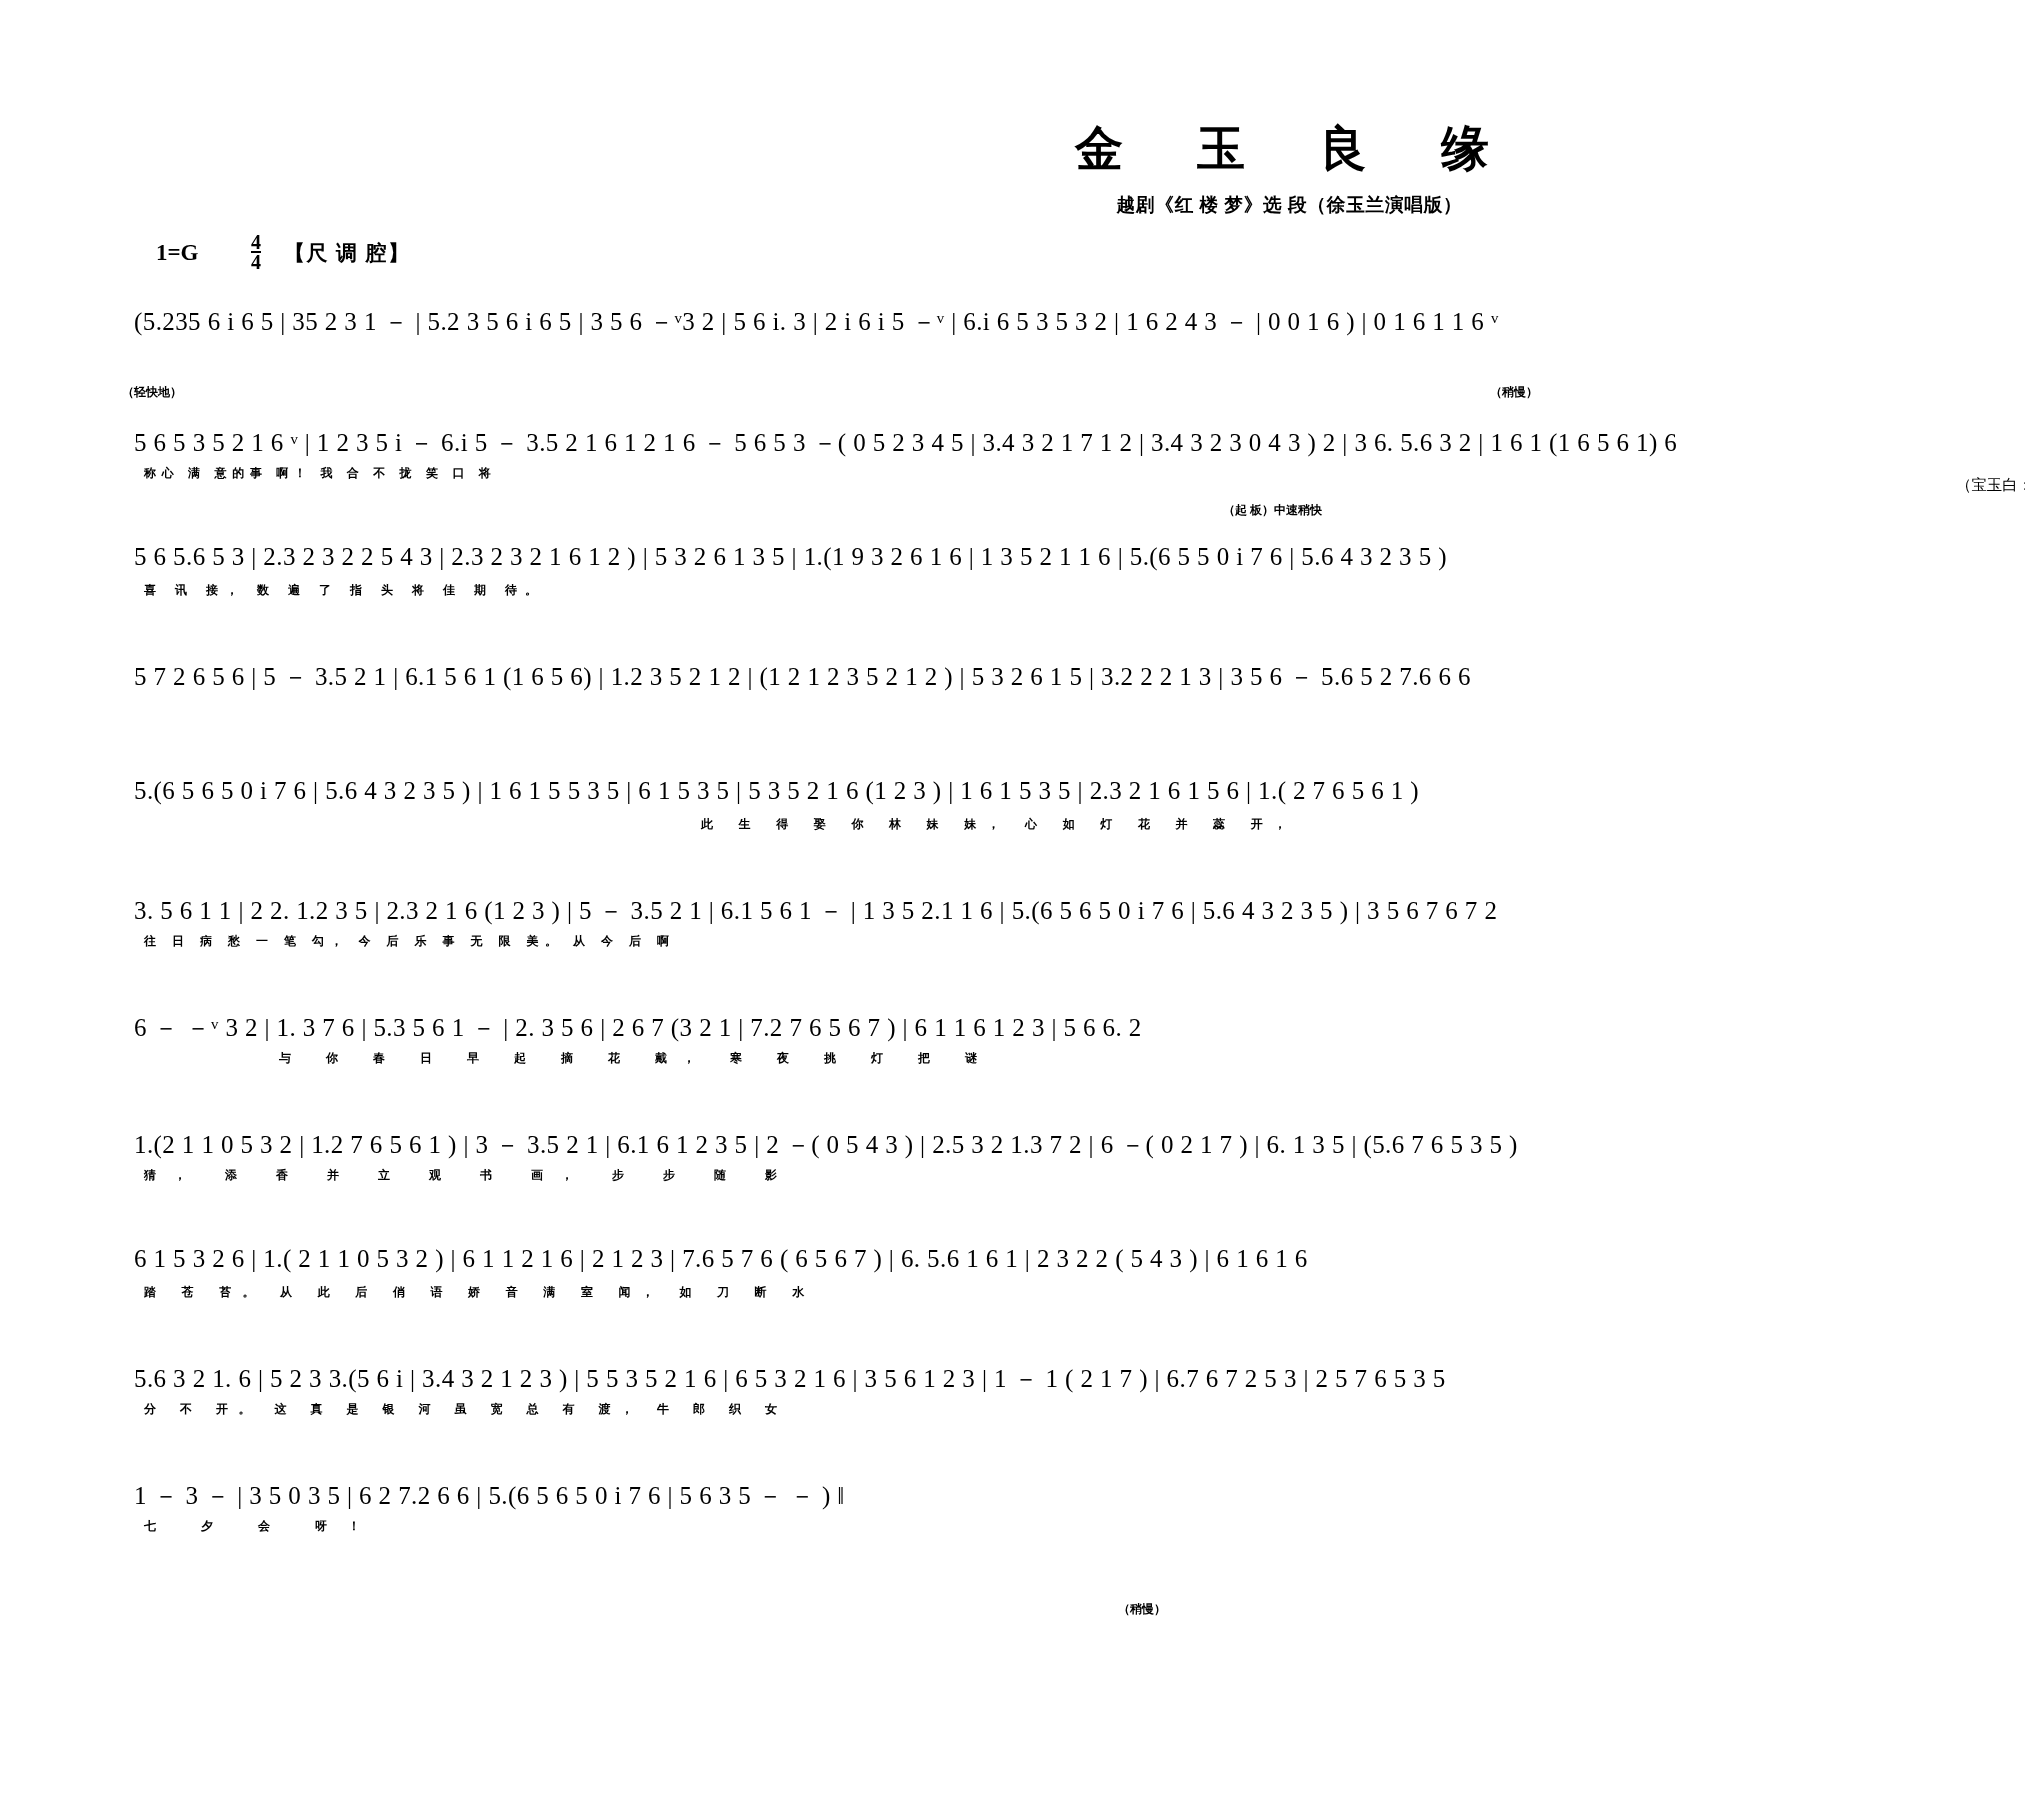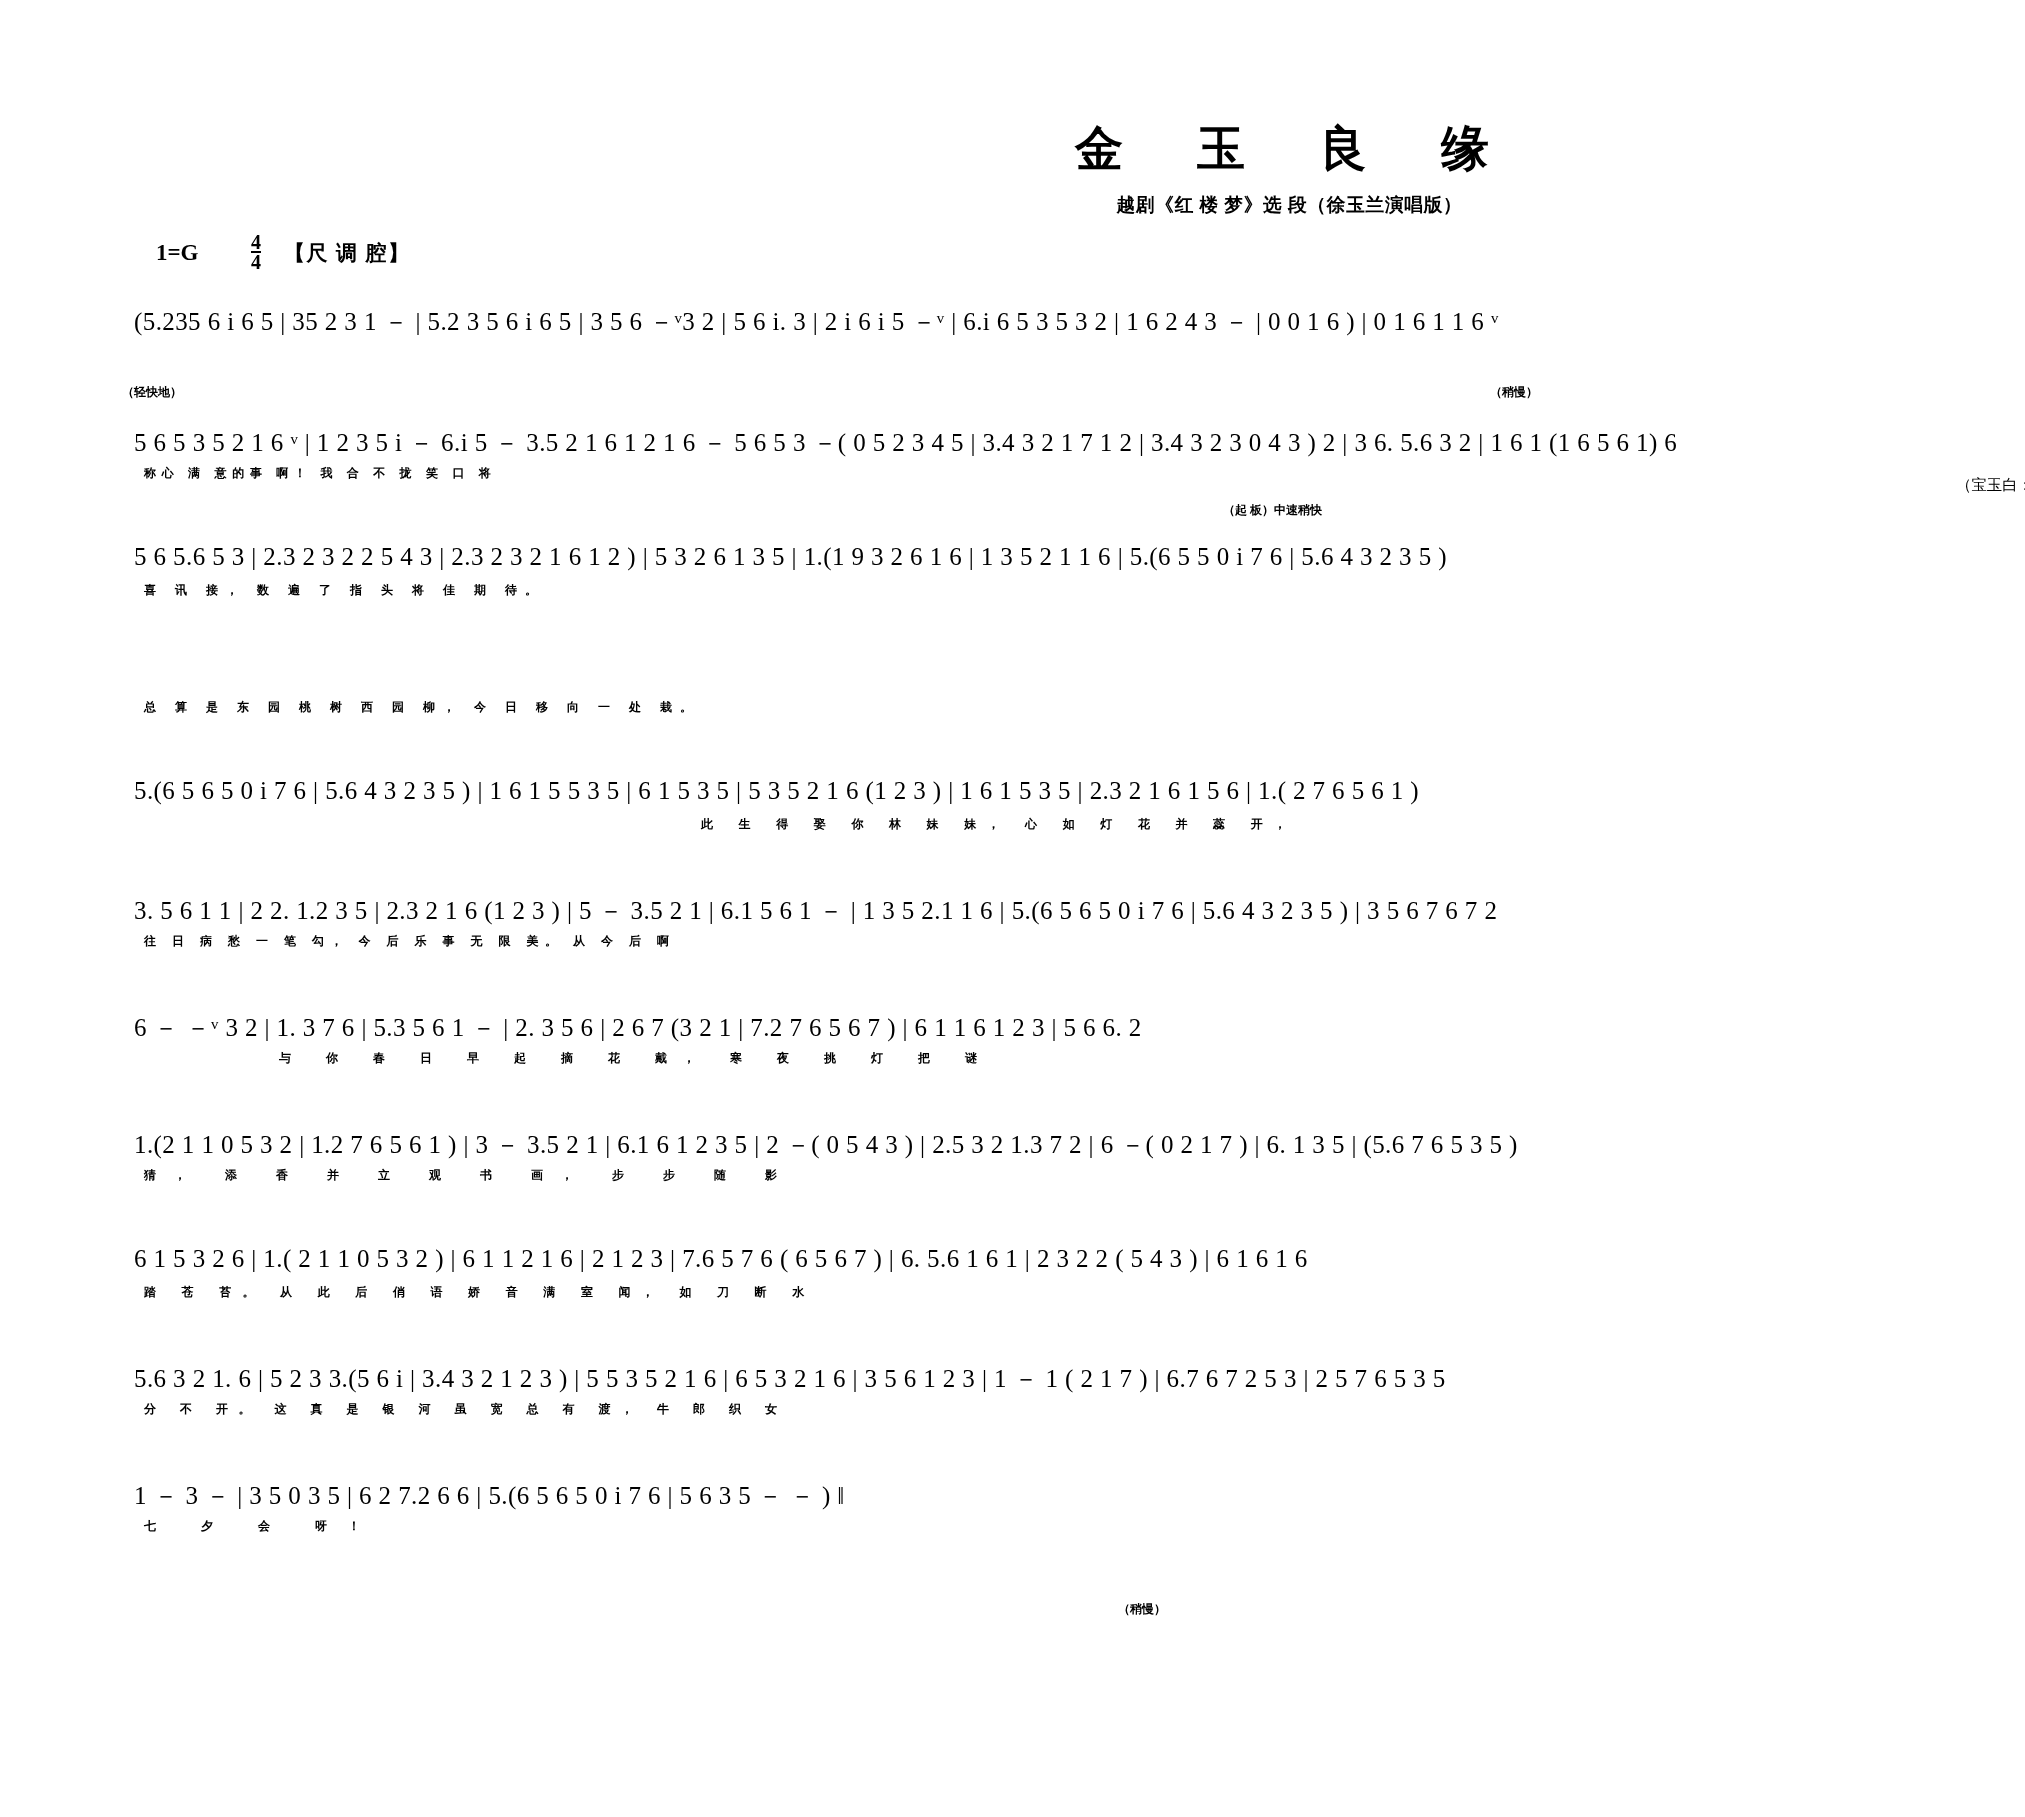--- a/index.html
+++ b/index.html
@@ -142,21 +142,21 @@
     <div class="notes" style="left:134px;">5 6 5 3 5 2 1 6 ᵛ | 1 2 3 5 i － 6.i 5 － 3.5 2 1 6 1 2 1 6 － 5 6 5 3 －( 0 5 2 3 4 5 | 3.4 3 2 1 7 1 2 | 3.4 3 2 3 0 4 3 ) 2 | 3 6. 5.6 3 2 | 1 6 1 (1 6 5 6 1) 6</div>
     <div class="lyrics" style="left:144px; top:39px; letter-spacing:5.7px;">称心 满 意的事 啊！ 我 合 不 拢 笑 口 将</div>
   </div>
 
   <div class="system" style="margin-top:36px; height:81px;">
     <div class="notes" style="left:134px;">5 6 5.6 5 3 | 2.3 2 3 2 2 5 4 3 | 2.3 2 3 2 1 6 1 2 ) | 5 3 2 6 1 3 5 | 1.(1 9 3 2 6 1 6 | 1 3 5 2 1 1 6 | 5.(6 5 5 0 i 7 6 | 5.6 4 3 2 3 5 )</div>
     <div class="lyrics" style="left:144px; top:39px; letter-spacing:8px;">喜 讯 接， 数 遍 了 指 头 将 佳 期 待。</div>
   </div>
 
   <div class="system" style="margin-top:36px; height:81px;">
-    <div class="lyrics" style="left:144px; top:39px; letter-spacing:8px;">总 算 是 东 园 桃 树 西 园 柳， 今 日 移 向 一 处 栽。</div>
+    <div class="notes" style="left:134px;">5 7 2 6 5 6 | 5 － 3.5 2 1 | 6.1 5 6 1 (1 6 5 6) | 1.2 3 5 2 1 2 | (1 2 1 2 3 5 2 1 2 ) | 5 3 2 6 1 5 | 3.2 2 2 1 3 | 3 5 6 － 5.6 5 2 7.6 6 6</div>
   </div>
 
   <div class="system" style="margin-top:36px; height:81px;">
     <div class="notes" style="left:134px;">5.(6 5 6 5 0 i 7 6 | 5.6 4 3 2 3 5 ) | 1 6 1 5 5 3 5 | 6 1 5 3 5 | 5 3 5 2 1 6 (1 2 3 ) | 1 6 1 5 3 5 | 2.3 2 1 6 1 5 6 | 1.( 2 7 6 5 6 1 )</div>
     <div class="lyrics" style="left:701px; top:39px; letter-spacing:11.3px;">此 生 得 娶 你 林 妹 妹， 心 如 灯 花 并 蕊 开，</div>
   </div>
 
   <div class="system" style="margin-top:36px; height:81px;">
     <div class="notes" style="left:134px;text-align:center;">3. 5 6 1 1 | 2 2. 1.2 3 5 | 2.3 2 1 6 (1 2 3 ) | 5 － 3.5 2 1 | 6.1 5 6 1 － | 1 3 5 2.1 1 6 | 5.(6 5 6 5 0 i 7 6 | 5.6 4 3 2 3 5 ) | 3 5 6 7 6 7 2</div>
     <div class="lyrics" style="left:144px; top:39px; letter-spacing:6.5px;">往 日 病 愁 一 笔 勾， 今 后 乐 事 无 限 美。 从 今 后 啊</div>

